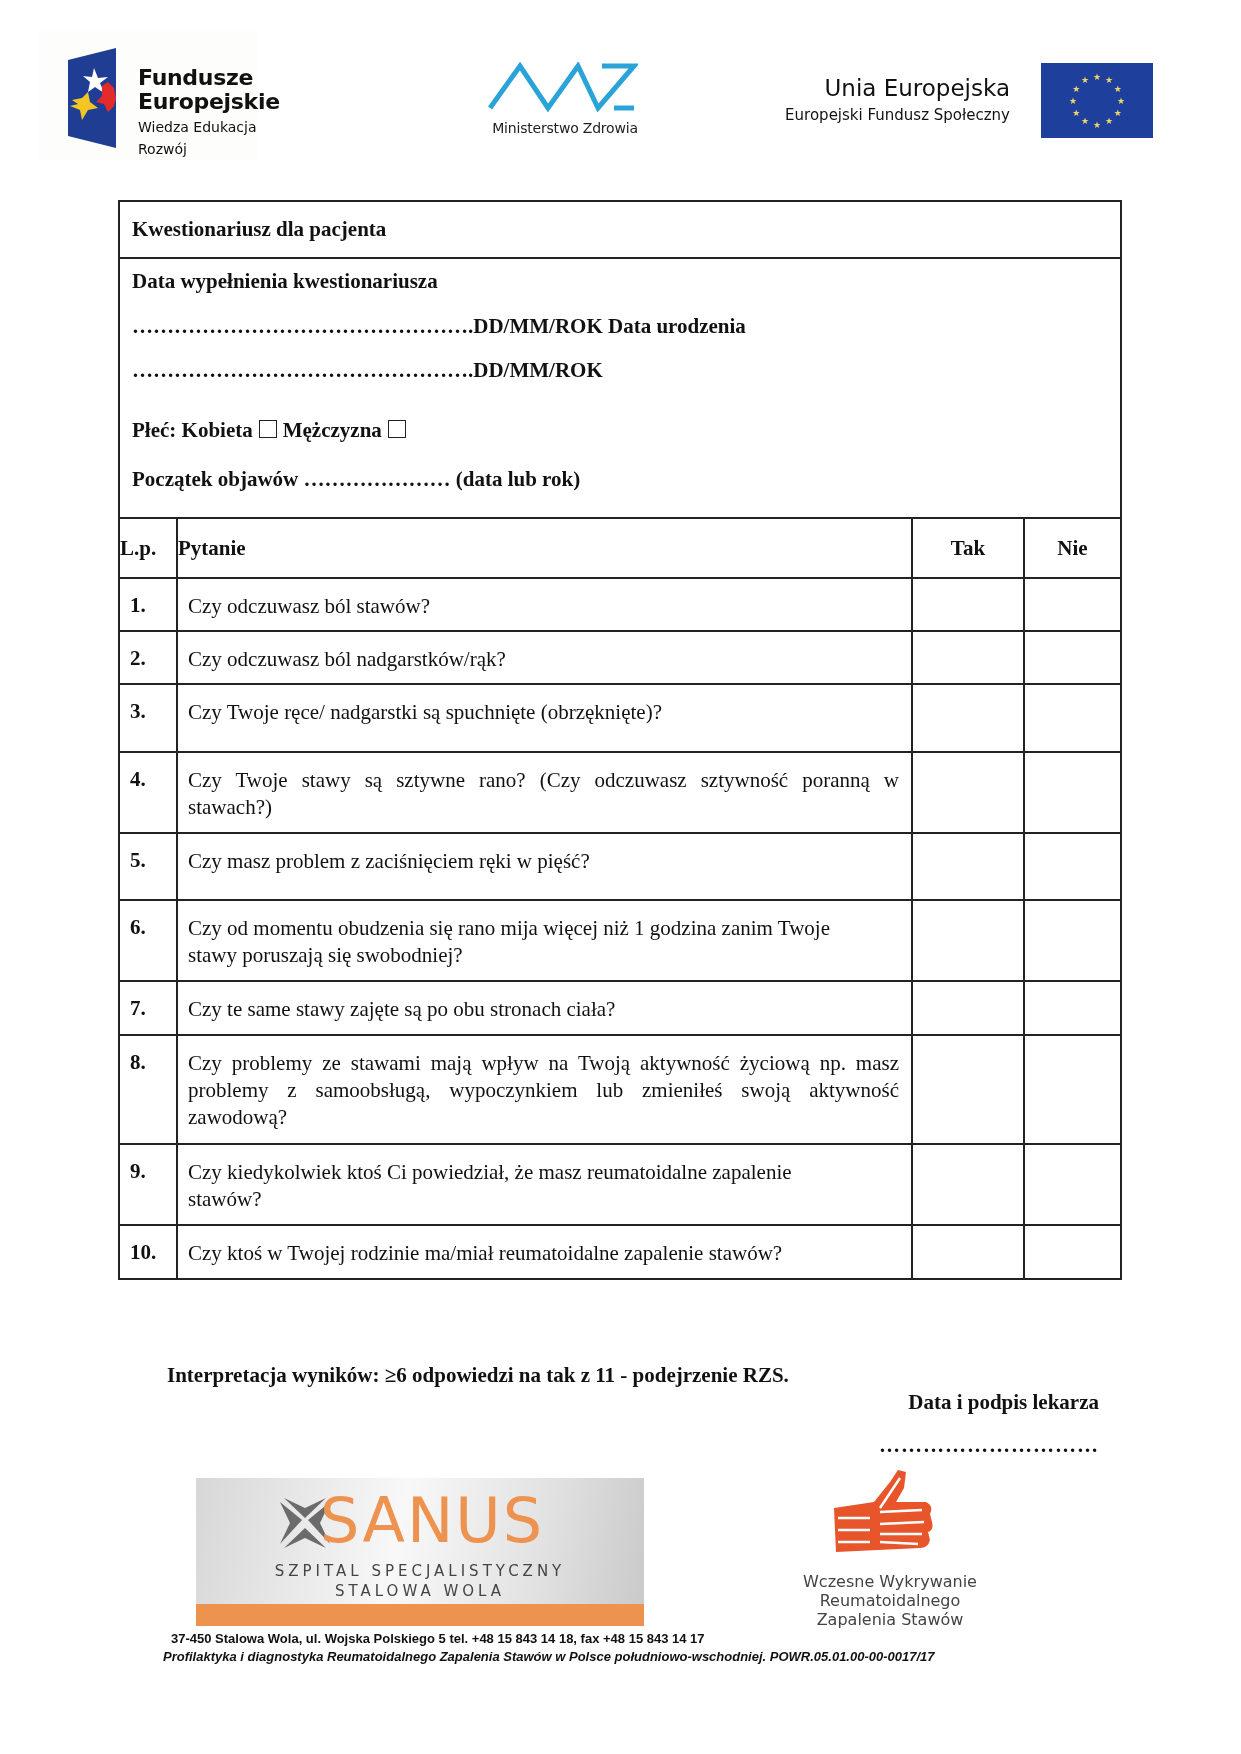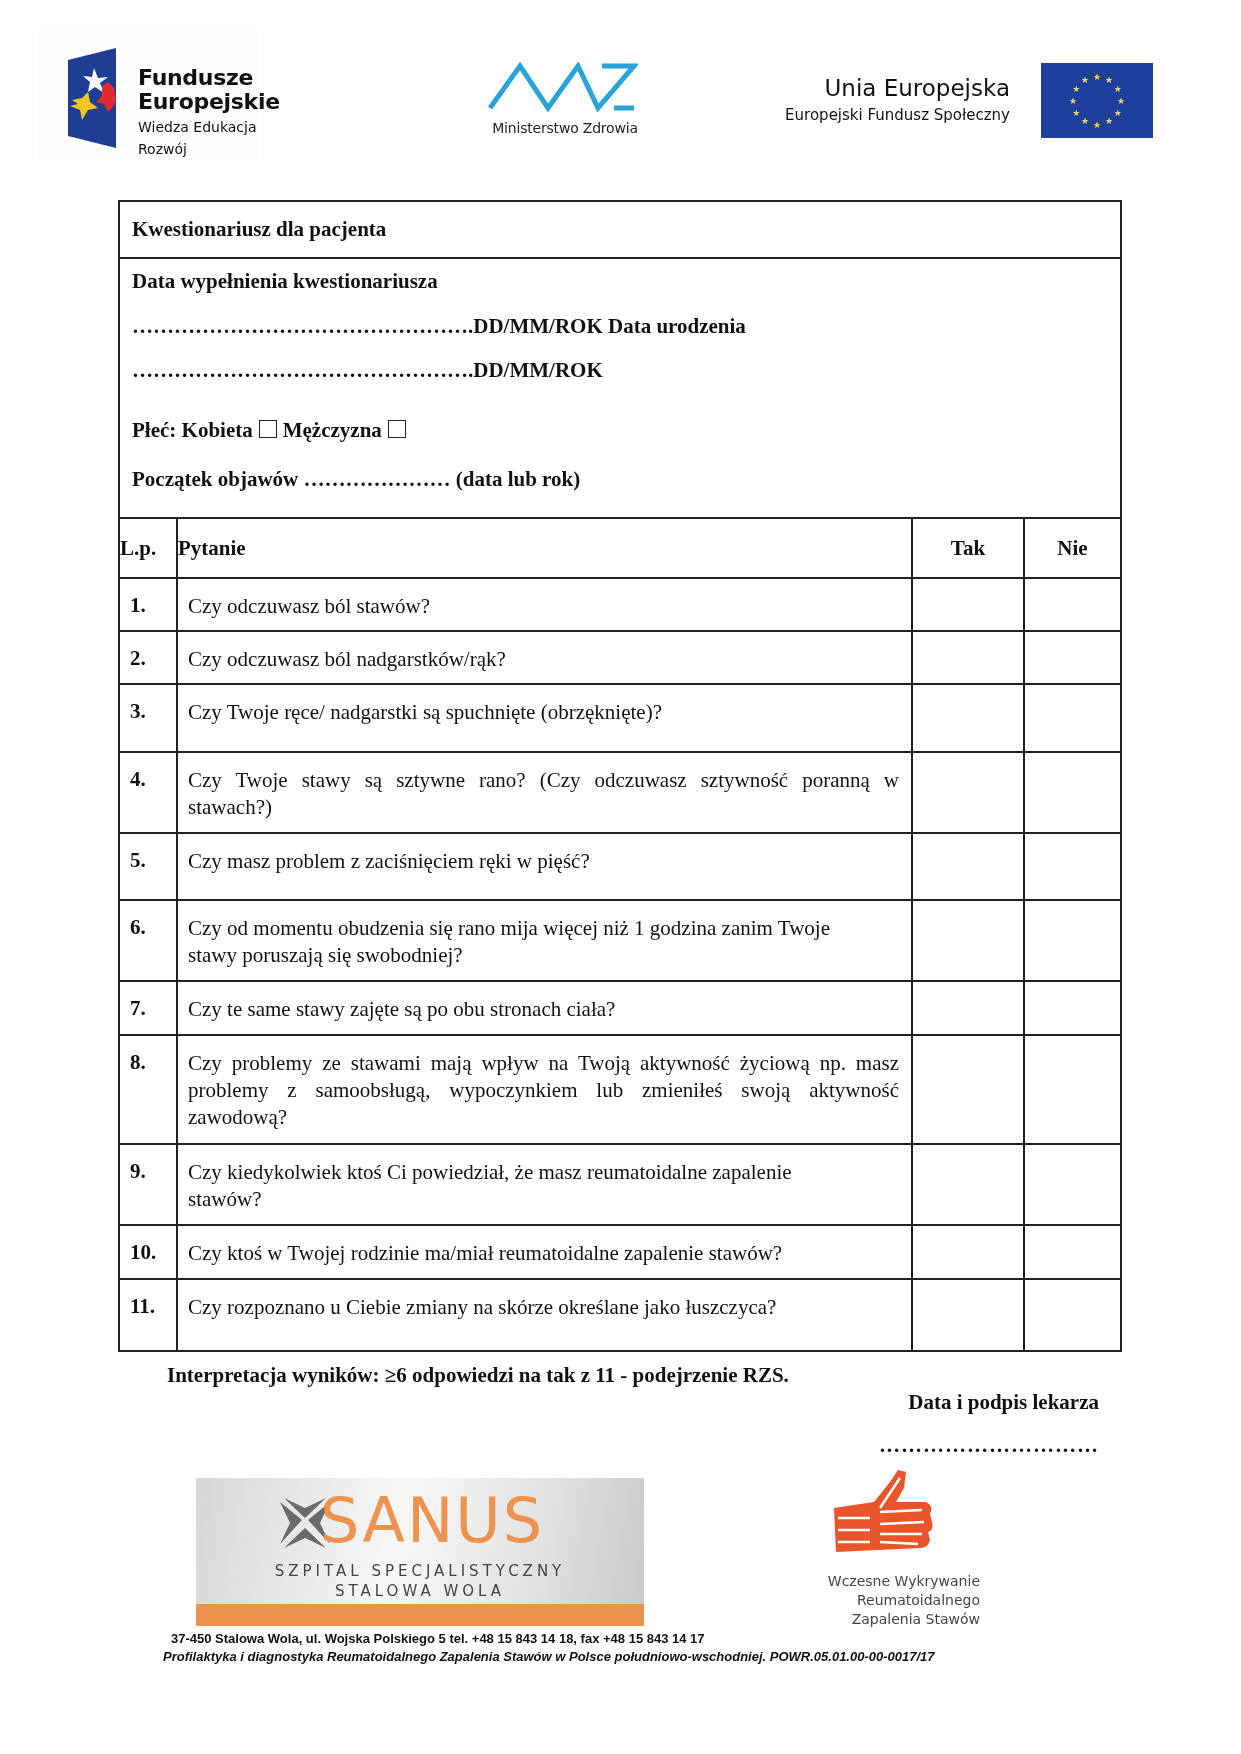--- a/index.html
+++ b/index.html
@@ -48,21 +48,21 @@
   
   .logo-sanus { position: absolute; left: 196px; top: 1478px; width: 448px; height: 148px; background: linear-gradient(100deg, #d7d7d7 0%, #f8f8f8 45%, #e2e2e2 75%, #c9c9c9 100%); overflow: hidden; }
   .sanus-bar { position: absolute; left: 0; bottom: 0; width: 100%; height: 22px; background: #ee934f; }
   .sanus-cross { position: absolute; left: 84px; top: 20px; width: 50px; height: 50px; }
   .sanus-word { position: absolute; left: 124px; top: 8px; font-family: "DejaVu Sans", sans-serif; font-size: 62px; font-weight: normal; color: #ee934f; letter-spacing: 2px; line-height: 70px; }
   .sanus-sub1 { position: absolute; left: 0; width: 100%; top: 84px; text-align: center; font-family: "DejaVu Sans", sans-serif; font-size: 15px; letter-spacing: 4px; color: #444; }
   .sanus-sub2 { position: absolute; left: 0; width: 100%; top: 104px; text-align: center; font-family: "DejaVu Sans", sans-serif; font-size: 15px; letter-spacing: 4px; color: #444; }
 
   .logo-wwr { position: absolute; left: 800px; top: 1468px; width: 200px; height: 170px; }
   .hand { position: absolute; left: 30px; top: 0; width: 110px; height: 95px; }
-  .wwr-text { position: absolute; left: 0; top: 104px; width: 180px; text-align: right; font-family: "DejaVu Sans", sans-serif; font-size: 14px; color: #444; line-height: 19px; }
+  .wwr-text { position: absolute; left: 0; top: 104px; width: 180px; text-align: center; font-family: "DejaVu Sans", sans-serif; font-size: 16px; color: #444; line-height: 19px; }
 
   .address { position: absolute; left: 171px; top: 1631px; font-family: "Liberation Sans", sans-serif; font-weight: bold; font-size: 13px; white-space: nowrap; color: #111; }
   .project { position: absolute; left: 163px; top: 1649px; font-family: "Liberation Sans", sans-serif; font-weight: bold; font-style: italic; font-size: 13px; white-space: nowrap; color: #111; }
 </style>
 </head>
 <body>
 
 <div class="logo-fe">
   <svg class="fe-flag" viewBox="0 0 48 100">
     <polygon points="0,12 48,0 48,100 0,88" fill="#1f3e93"></polygon>
@@ -188,26 +188,20 @@
       <td class="qtext" style="padding-right:70px !important">Czy kiedykolwiek ktoś Ci powiedział, że masz reumatoidalne zapalenie stawów?</td>
       <td class="answer"></td>
       <td class="answer"></td>
     </tr>
     <tr style="height:54px">
       <td class="lp">10.</td>
       <td class="qtext">Czy ktoś w Twojej rodzinie ma/miał reumatoidalne zapalenie stawów?</td>
       <td class="answer"></td>
       <td class="answer"></td>
     </tr>
-    <tr style="height:72px">
-      <td class="lp">11.</td>
-      <td class="qtext">Czy rozpoznano u Ciebie zmiany na skórze określane jako łuszczyca?</td>
-      <td class="answer"></td>
-      <td class="answer"></td>
-    </tr>
   </tbody>
 </table>
 
 <div class="interp">Interpretacja wyników: ≥6 odpowiedzi na tak z 11 - podejrzenie RZS.</div>
 <div class="sign-label">Data i podpis lekarza</div>
 <div class="sign-dots">…………………………</div>
 
 <div class="logo-sanus">
   <svg class="sanus-cross" viewBox="0 0 50 50">
     <polygon points="0,4 22,22 0,46 10,25" fill="#6b6b6b"></polygon>

